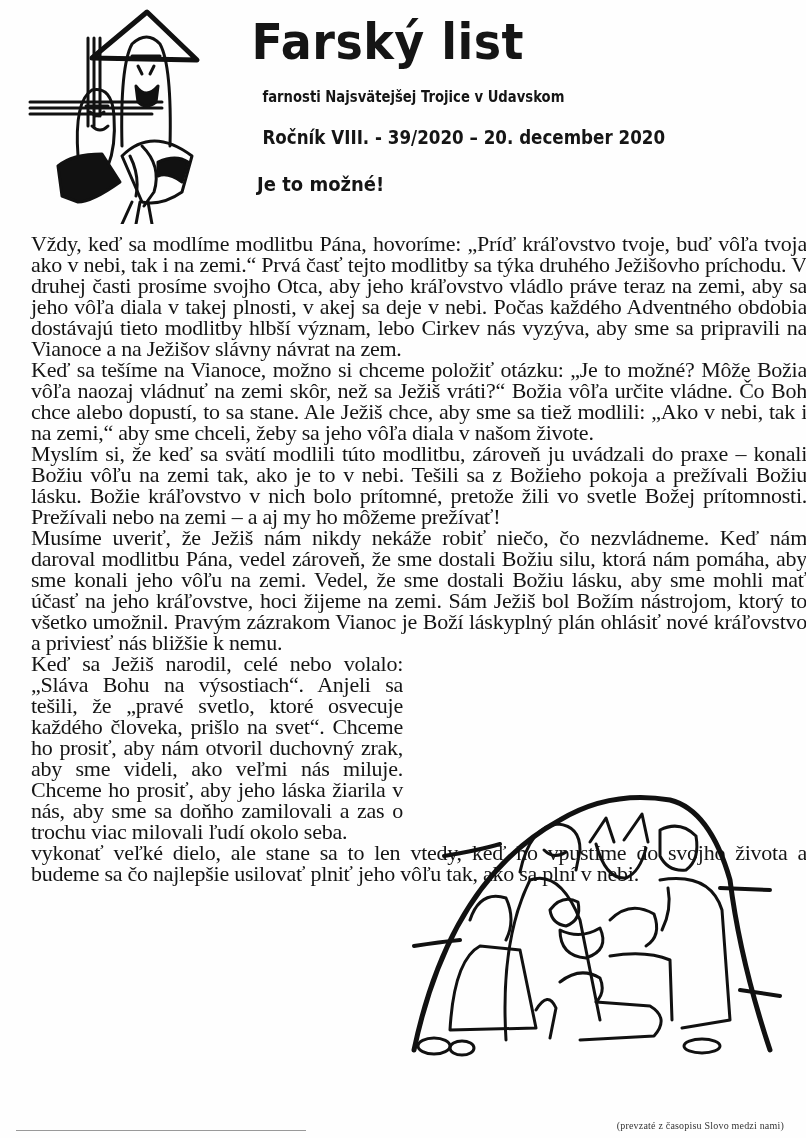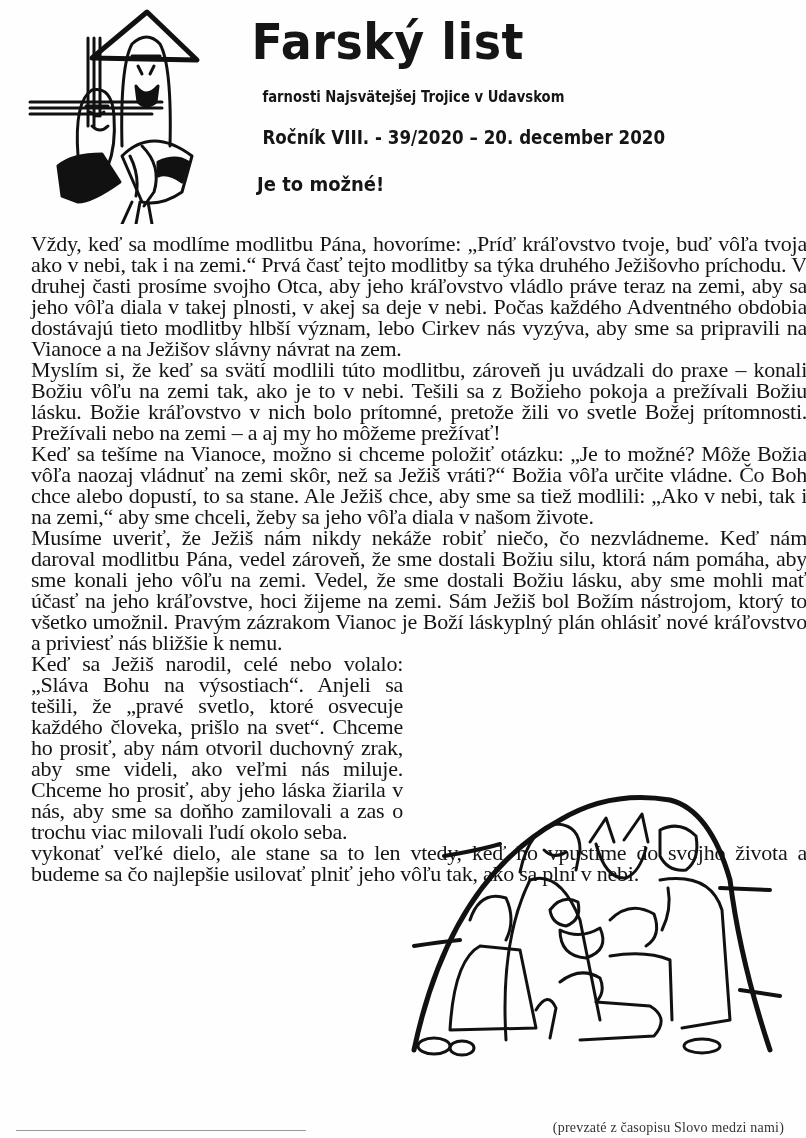--- a/index.html
+++ b/index.html
@@ -32,21 +32,21 @@
     position: absolute; left: 16px; top: 233px; width: 776px;
     font-size: 22px; line-height: 21px; text-align: justify;
     letter-spacing: -0.25px;
     margin-left: 15px;
   }
   .body p { margin: 0; }
   .narrow { width: 372px; }
   .nativity { position: absolute; left: 410px; top: 760px; width: 390px; height: 300px; }
   .source {
     position: absolute; right: 22px; top: 1120px;
-    font-size: 14px; letter-spacing: 0.2px; color: #333;
+    font-size: 10px; letter-spacing: 0.2px; color: #333;
   }
   .rule { position: absolute; left: 16px; top: 1130px; width: 290px; height: 1px; background: #999; }
 </style>
 </head>
 <body>
 
 <svg class="logo" viewBox="0 0 200 218">
   <g fill="none" stroke="#111" stroke-width="3" stroke-linejoin="round" stroke-linecap="round">
     <path d="M80 52 L135 6 L185 54 Z" stroke-width="5"></path>
     <line x1="76" y1="32" x2="76" y2="120"></line>
@@ -72,22 +72,22 @@
 
 <div class="masthead">
   <h1 class="title">Farský list</h1>
   <div class="subtitle">farnosti Najsvätejšej Trojice v Udavskom</div>
   <div class="issue">Ročník VIII. - 39/2020 – 20. december 2020</div>
   <div class="headline">Je to možné!</div>
 </div>
 
 <div class="body">
   <p>Vždy, keď sa modlíme modlitbu Pána, hovoríme: „Príď kráľovstvo tvoje, buď vôľa tvoja ako v nebi, tak i na zemi.“ Prvá časť tejto modlitby sa týka druhého Ježišovho príchodu. V druhej časti prosíme svojho Otca, aby jeho kráľovstvo vládlo práve teraz na zemi, aby sa jeho vôľa diala v takej plnosti, v akej sa deje v nebi. Počas každého Adventného obdobia dostávajú tieto modlitby hlbší význam, lebo Cirkev nás vyzýva, aby sme sa pripravili na Vianoce a na Ježišov slávny návrat na zem.</p>
+  <p>Keď sa tešíme na Vianoce, možno si chceme položiť otázku: „Je to možné? Môže Božia vôľa naozaj vládnuť na zemi skôr, než sa Ježiš vráti?“ Božia vôľa určite vládne. Čo Boh chce alebo dopustí, to sa stane. Ale Ježiš chce, aby sme sa tiež modlili: „Ako v nebi, tak i na zemi,“ aby sme chceli, žeby sa jeho vôľa diala v našom živote.</p>
   <p>Myslím si, že keď sa svätí modlili túto modlitbu, zároveň ju uvádzali do praxe – konali Božiu vôľu na zemi tak, ako je to v nebi. Tešili sa z Božieho pokoja a prežívali Božiu lásku. Božie kráľovstvo v nich bolo prítomné, pretože žili vo svetle Božej prítomnosti. Prežívali nebo na zemi – a aj my ho môžeme prežívať!</p>
-  <p>Keď sa tešíme na Vianoce, možno si chceme položiť otázku: „Je to možné? Môže Božia vôľa naozaj vládnuť na zemi skôr, než sa Ježiš vráti?“ Božia vôľa určite vládne. Čo Boh chce alebo dopustí, to sa stane. Ale Ježiš chce, aby sme sa tiež modlili: „Ako v nebi, tak i na zemi,“ aby sme chceli, žeby sa jeho vôľa diala v našom živote.</p>
   <p>Musíme uveriť, že Ježiš nám nikdy nekáže robiť niečo, čo nezvládneme. Keď nám daroval modlitbu Pána, vedel zároveň, že sme dostali Božiu silu, ktorá nám pomáha, aby sme konali jeho vôľu na zemi. Vedel, že sme dostali Božiu lásku, aby sme mohli mať účasť na jeho kráľovstve, hoci žijeme na zemi. Sám Ježiš bol Božím nástrojom, ktorý to všetko umožnil. Pravým zázrakom Vianoc je Boží láskyplný plán ohlásiť nové kráľovstvo a priviesť nás bližšie k nemu.</p>
   <p class="narrow">Keď sa Ježiš narodil, celé nebo volalo: „Sláva Bohu na výsostiach“. Anjeli sa tešili, že „pravé svetlo, ktoré osvecuje každého človeka, prišlo na svet“. Chceme ho prosiť, aby nám otvoril duchovný zrak, aby sme videli, ako veľmi nás miluje. Chceme ho prosiť, aby jeho láska žiarila v nás, aby sme sa doňho zamilovali a zas o trochu viac milovali ľudí okolo seba.</p>
   <p>vykonať veľké dielo, ale stane sa to len vtedy, keď ho vpustíme do svojho života a budeme sa čo najlepšie usilovať plniť jeho vôľu tak, ako sa plní v nebi.</p>
 </div>
 
 <svg class="nativity" viewBox="0 0 390 300">
   <g fill="none" stroke="#111" stroke-width="3" stroke-linecap="round" stroke-linejoin="round">
     <path d="M4 290 Q40 120 150 60 Q200 30 260 40 Q300 50 320 120 Q330 200 360 290" stroke-width="5"></path>
     <path d="M34 96 Q70 90 90 84 M4 186 Q30 182 50 180 M310 128 L360 130 M330 230 L370 236" stroke-width="4"></path>
     <path d="M110 112 Q120 66 148 64 Q170 66 170 90 L166 110"></path>

